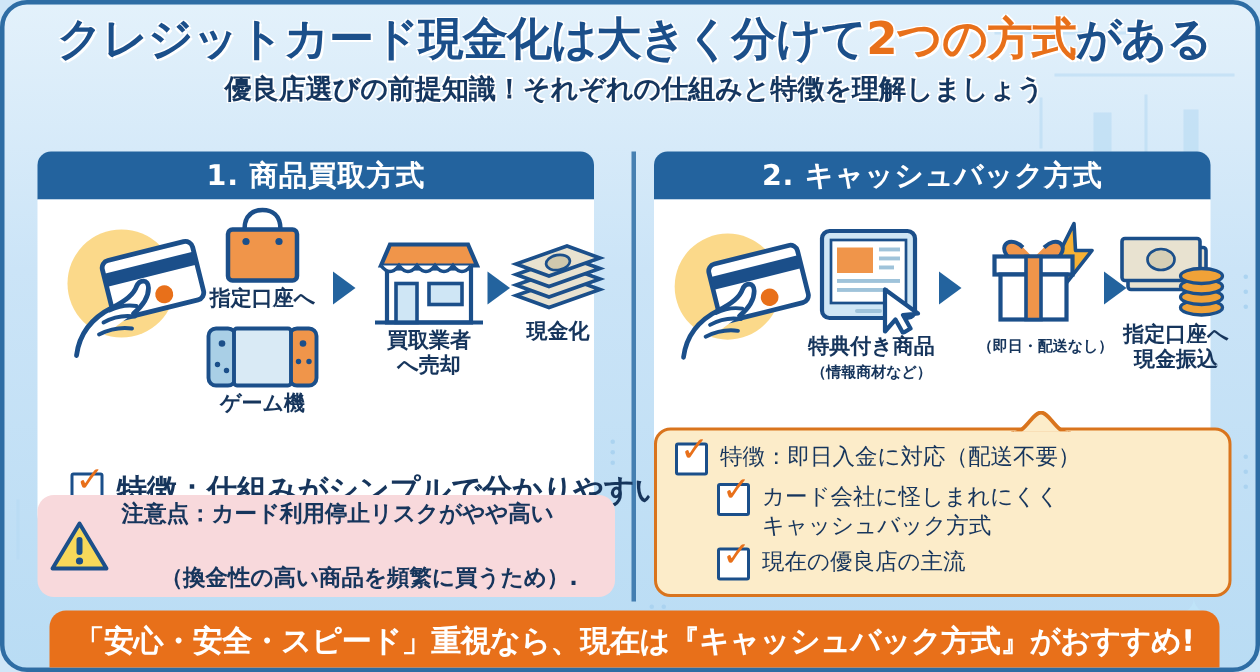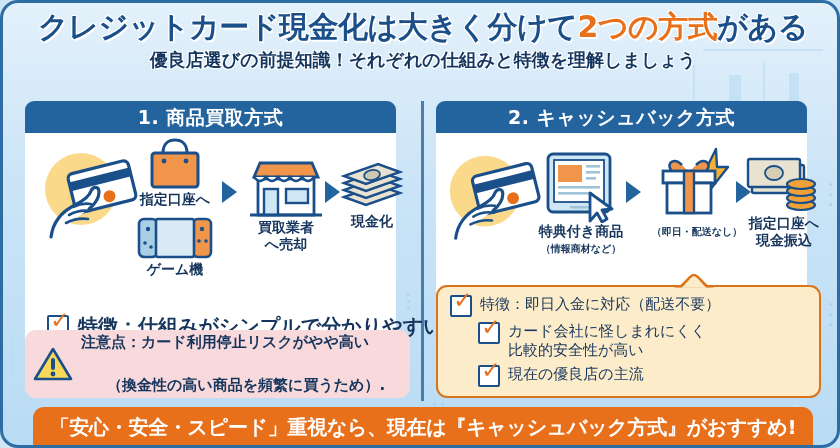--- a/index.html
+++ b/index.html
@@ -336,21 +336,21 @@
         </span>
       <span class="txt">特徴：即日入金に対応（配送不要）</span>
     </div>
     <div class="frow ind">
       <span class="chk">
           <i></i>
           <b>✓</b>
         </span>
       <span class="txt">
         <span>カード会社に怪しまれにくく</span><br>
-        <span>比較的安全性が高い</span>
+        <span>キャッシュバック方式</span>
       </span>
     </div>
     <div class="frow ind">
       <span class="chk">
           <i></i>
           <b>✓</b>
         </span>
       <span class="txt">現在の優良店の主流</span>
     </div>
   </div>

